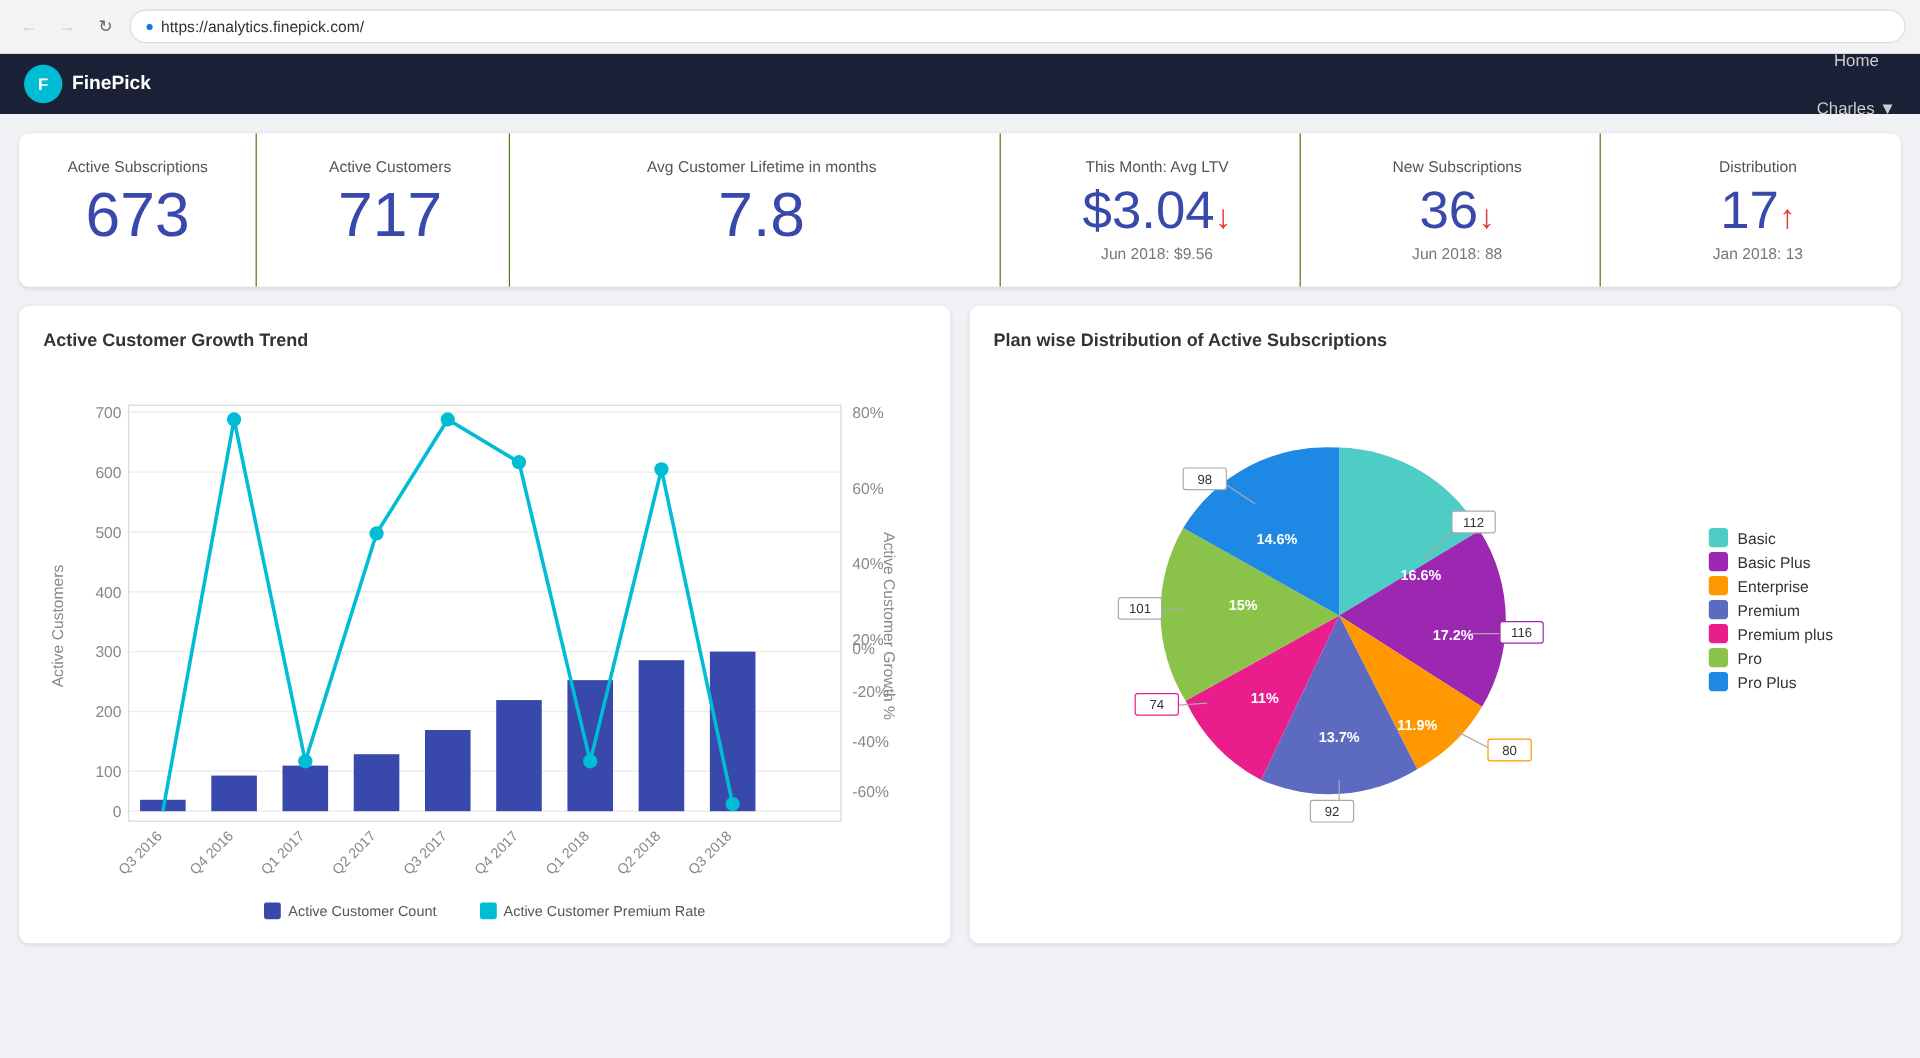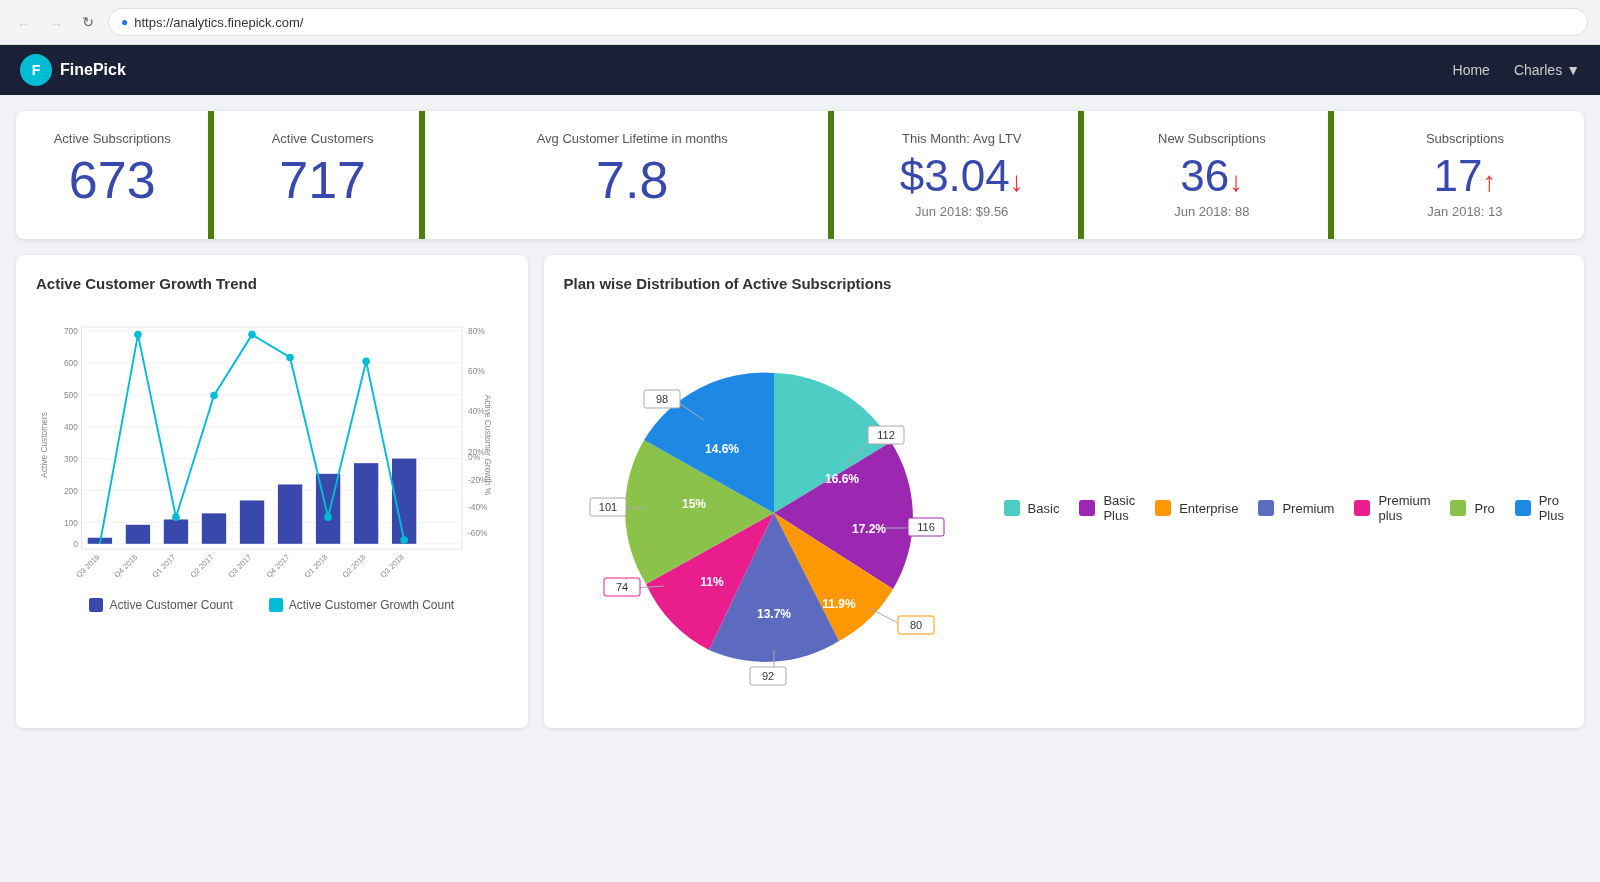--- a/index.html
+++ b/index.html
@@ -36,21 +36,21 @@
       height: 50px;
     }
     .logo-area { display: flex; align-items: center; gap: 8px; flex: 1; }
     .logo-icon {
       width: 32px; height: 32px;
       background: #00bcd4; border-radius: 50%;
       display: flex; align-items: center; justify-content: center;
       color: white; font-weight: bold; font-size: 14px;
     }
     .logo-text { color: white; font-size: 16px; font-weight: 700; }
-    .nav-links { display: flex; gap: 24px; align-items: center; }
+    .nav-links { display: flex; gap: 24px; align-items: center; flex-direction: column; }
     .nav-link { color: #ccc; font-size: 14px; text-decoration: none; }
     .nav-user { color: #ccc; font-size: 14px; display: flex; align-items: center; gap: 4px; }
 
     
     .main { padding: 16px; }
 
     
     .stats-row {
       display: grid;
       grid-template-columns: 1fr 1fr 2fr 1.2fr 1.2fr 1.2fr;
@@ -58,21 +58,21 @@
       margin-bottom: 16px;
       background: white;
       padding: 0;
       border-radius: 8px;
       overflow: hidden;
       box-shadow: 0 1px 4px rgba(0,0,0,0.1);
     }
     .stat-card {
       padding: 20px 24px;
       text-align: center;
-      border-right: 6px solid #4d7c0f;
+      border-right: 1px solid #4d7c0f;
     }
     .stat-card:last-child { border-right: none; }
     .stat-label { font-size: 13px; color: #555; margin-bottom: 8px; }
     .stat-value { font-size: 52px; font-weight: 300; color: #3949ab; line-height: 1; }
     .stat-sub { font-size: 13px; color: #777; margin-top: 6px; }
     .stat-value-lg { font-size: 44px; text-align: center; }
     .arrow-down { color: #e53935; font-size: 28px; }
     .arrow-up { color: #e53935; font-size: 28px; }
 
     
@@ -90,21 +90,21 @@
     .chart-title { font-size: 15px; font-weight: 600; color: #333; margin-bottom: 16px; }
 
     
     .bar-chart-container { position: relative; width: 100%; }
     .bar-chart-svg { width: 100%; }
 
     
     .legend { display: flex; gap: 36px; justify-content: center; margin-top: 12px; }
     .legend-item { display: flex; align-items: center; gap: 6px; font-size: 12px; color: #555; }
     .legend-box { width: 14px; height: 14px; border-radius: 2px; }
-    .pie-legend { display: flex; flex-direction: row; gap: 20px; min-width: 140px; }
+    .pie-legend { display: flex; flex-direction: column; gap: 4px; min-width: 140px; }
     .pie-legend-item { display: flex; align-items: center; gap: 8px; font-size: 13px; color: #333; }
     .pie-legend-color { width: 16px; height: 16px; border-radius: 3px; flex-shrink: 0; }
   </style>
 </head>
 <body>
 
 <div class="browser-chrome">
   <button class="nav-btn" disabled="">←</button>
   <button class="nav-btn" disabled="">→</button>
   <button class="nav-btn">↻</button>
@@ -154,21 +154,21 @@
       <div class="stat-sub">Jun 2018: $9.56</div>
     </div>
 
     <div class="stat-card">
       <div class="stat-label">New Subscriptions</div>
       <div class="stat-value stat-value-lg">36<span class="arrow-down">↓</span></div>
       <div class="stat-sub">Jun 2018: 88</div>
     </div>
 
     <div class="stat-card">
-      <div class="stat-label">Subscriptions</div>
+      <div class="stat-label">Distribution</div>
       <div class="stat-value stat-value-lg">17<span class="arrow-up">↑</span></div>
       <div class="stat-sub">Jan 2018: 13</div>
     </div>
   </div>
 
   <div class="charts-row">
 
     <div class="chart-card">
       <div class="chart-title">Active Customer Growth Trend</div>
       <div class="bar-chart-container">
@@ -248,21 +248,21 @@
         </svg>
       </div>
 
       <div class="legend">
         <div class="legend-item">
           <div class="legend-box" style="background:#3949ab;"></div>
           <span>Active Customer Count</span>
         </div>
         <div class="legend-item">
           <div class="legend-box" style="background:#00bcd4;"></div>
-          <span>Active Customer Growth Count</span>
+          <span>Active Customer Premium Rate</span>
         </div>
       </div>
     </div>
 
     <div class="chart-card">
       <div class="chart-title">Plan wise Distribution of Active Subscriptions</div>
       <div style="display:flex; align-items:center; justify-content:center; gap:20px; padding: 10px 0;">
 
         <div style="position:relative; flex:1; display:flex; justify-content:center;">
           <svg viewBox="0 0 420 380" width="420" height="380">

